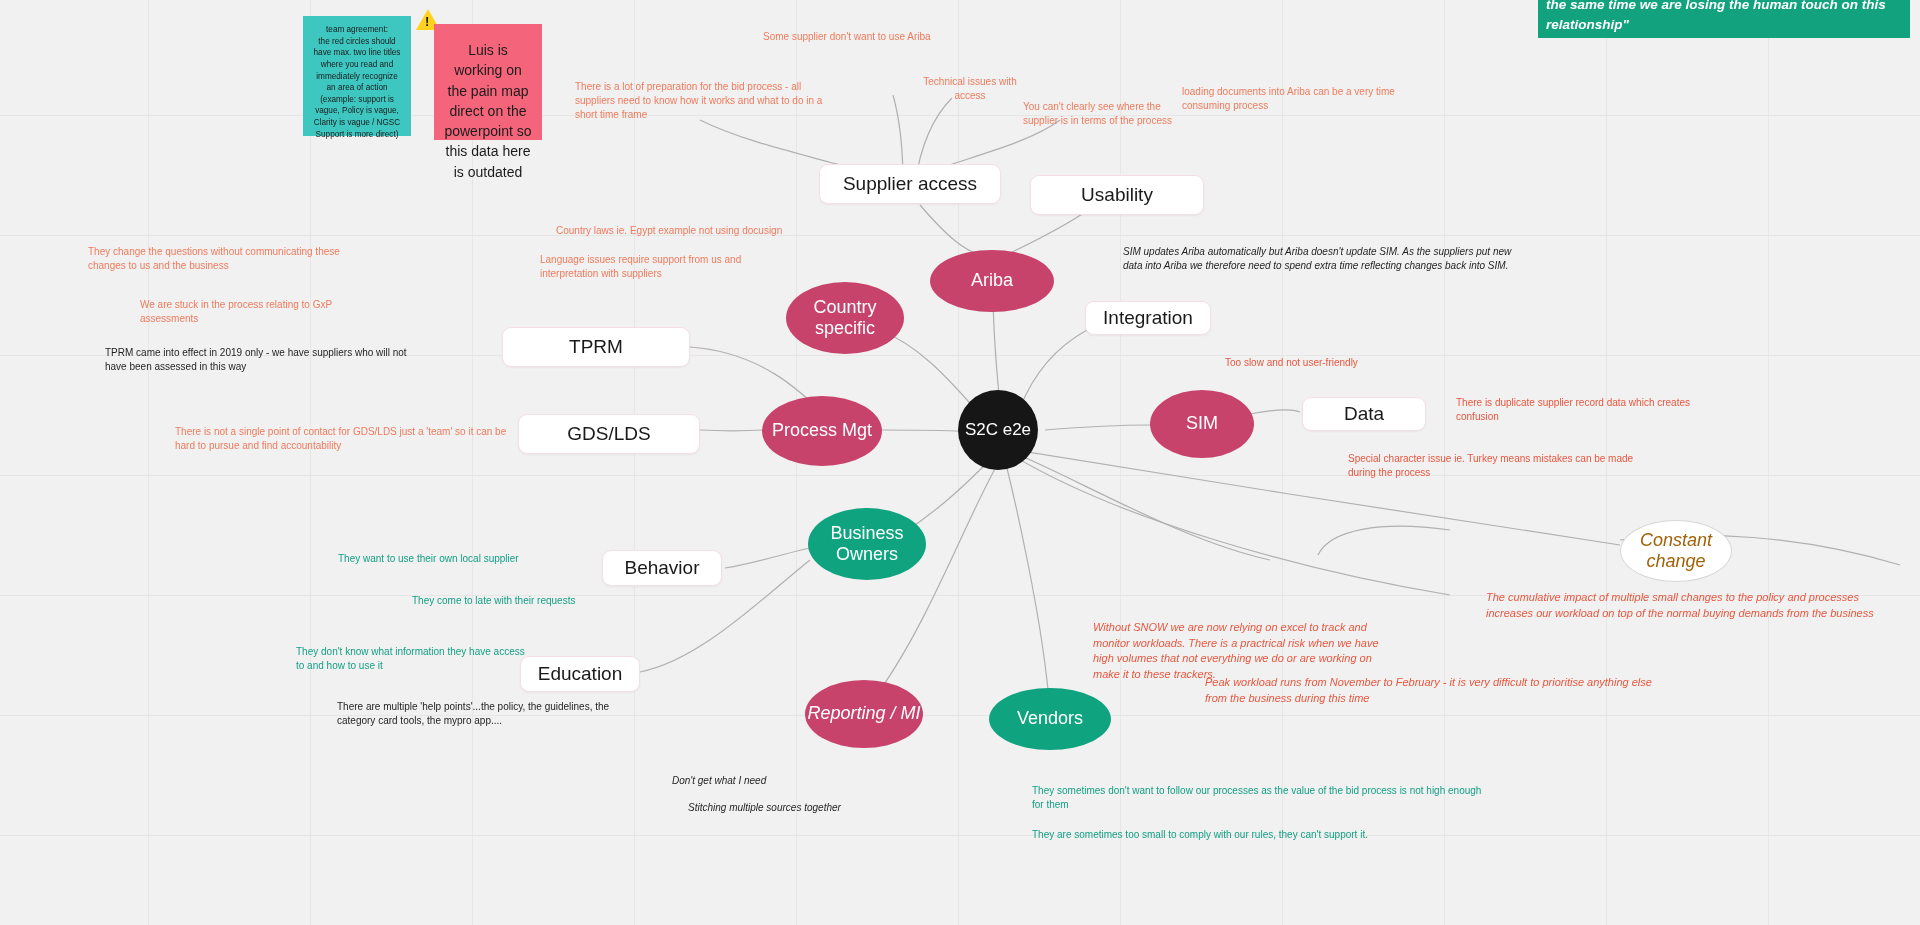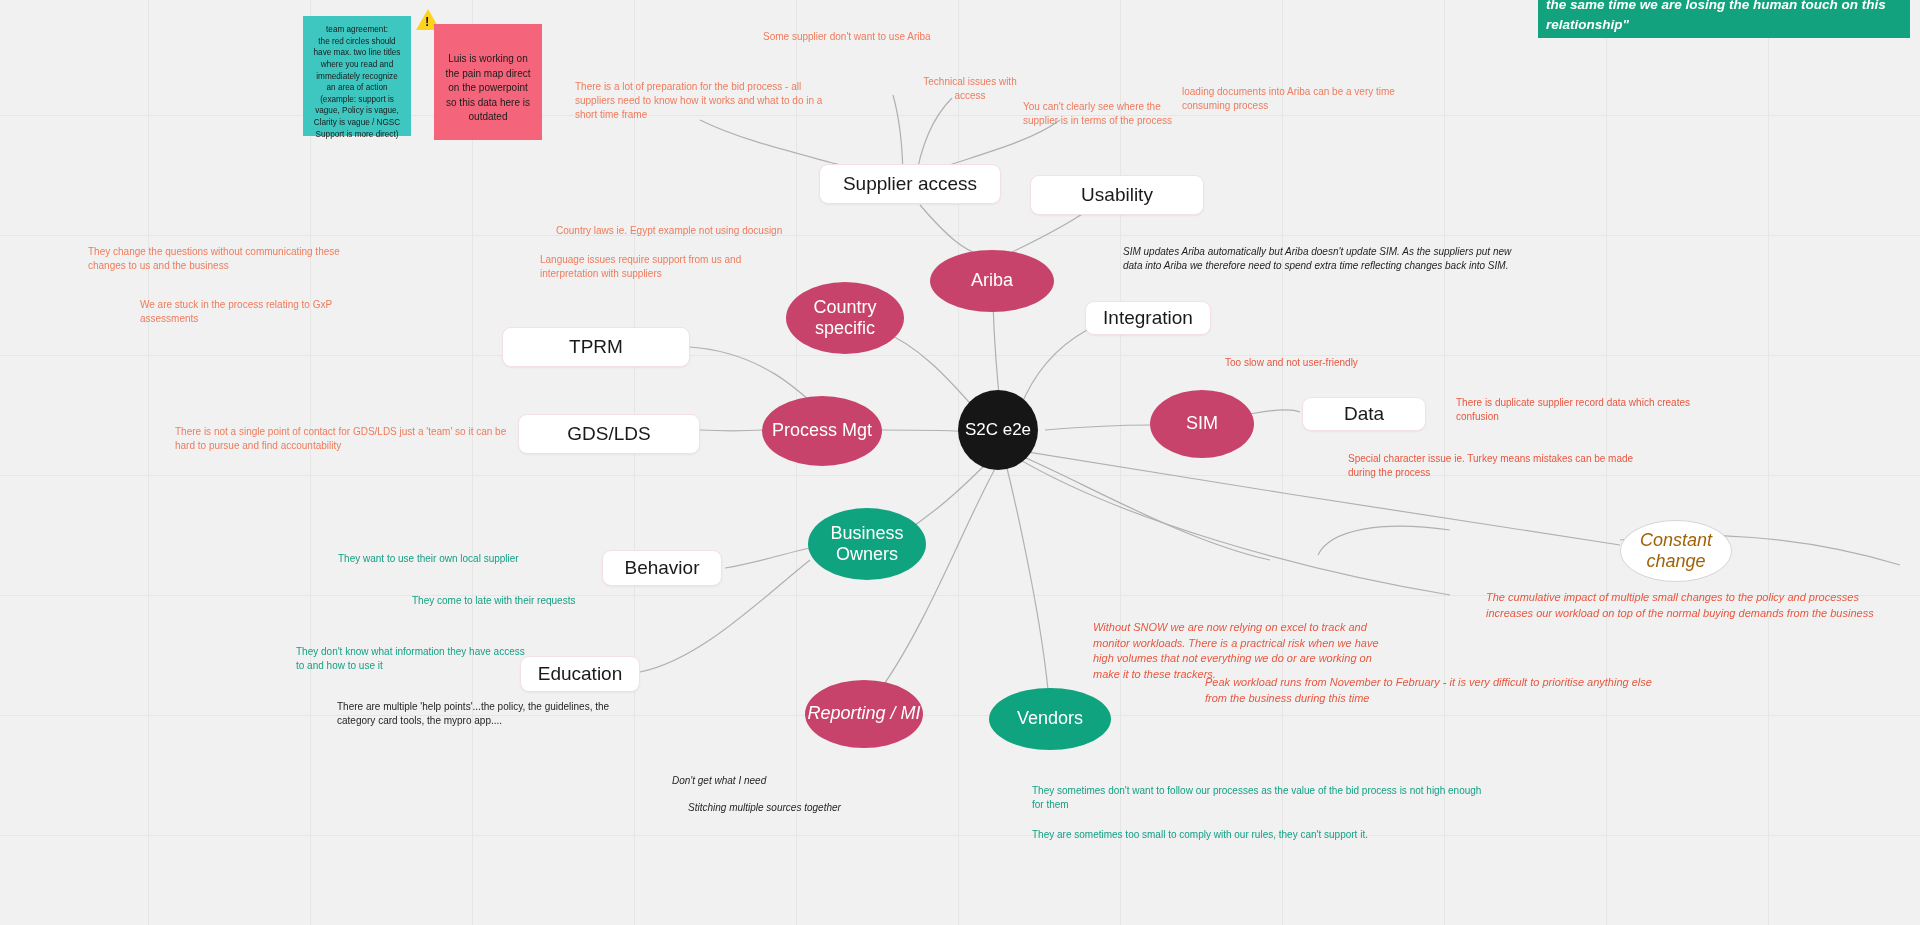--- a/index.html
+++ b/index.html
@@ -108,23 +108,23 @@
     padding: 8px 9px;
     font-size: 8.2px;
     line-height: 1.42;
     text-align: center;
     color: #1b1b1b;
     white-space: pre-line;
   }
   .sticky-teal { background: #3ec7c0; }
   .sticky-pink {
     background: #f4657b;
-    font-size: 10px;
+    font-size: 14px;
     line-height: 1.45;
-    padding-top: 28px;
+    padding-top: 16px;
   }
 
   .warn-icon {
     position: absolute;
     width: 0; height: 0;
     border-left: 12px solid transparent;
     border-right: 12px solid transparent;
     border-bottom: 21px solid #ffd21e;
   }
   .warn-icon::after {
@@ -293,20 +293,21 @@
   <div class="anno salmon" style="left:1182px; top:85px; width:230px;">loading documents into Ariba can be a very time consuming process</div>
 
   <div class="anno salmon" style="left:556px; top:224px; width:300px;">Country laws ie. Egypt example not using docusign</div>
 
   <div class="anno salmon" style="left:540px; top:253px; width:260px;">Language issues require support from us and interpretation with suppliers</div>
 
   <div class="anno salmon" style="left:88px; top:245px; width:290px;">They change the questions without communicating these changes to us and the business</div>
 
   <div class="anno salmon" style="left:140px; top:298px; width:250px;">We are stuck in the process relating to GxP assessments</div>
 
+  <div class="anno black" style="left:105px; top:346px; width:320px;">TPRM came into effect in 2019 only - we have suppliers who will not have been assessed in this way</div>
 
   <div class="anno black italic" style="left:1123px; top:245px; width:390px;">SIM updates Ariba automatically but Ariba doesn't update SIM. As the suppliers put new data into Ariba we therefore need to spend extra time reflecting changes back into SIM.</div>
 
   <div class="anno red" style="left:1225px; top:356px; width:250px;">Too slow and not user-friendly</div>
 
   <div class="anno red" style="left:1456px; top:396px; width:260px;">There is duplicate supplier record data which creates confusion</div>
 
   <div class="anno red" style="left:1348px; top:452px; width:290px;">Special character issue ie. Turkey means mistakes can be made during the process</div>
 
   <div class="anno salmon" style="left:175px; top:425px; width:340px;">There is not a single point of contact for GDS/LDS just a 'team' so it can be hard to pursue and find accountability</div>

